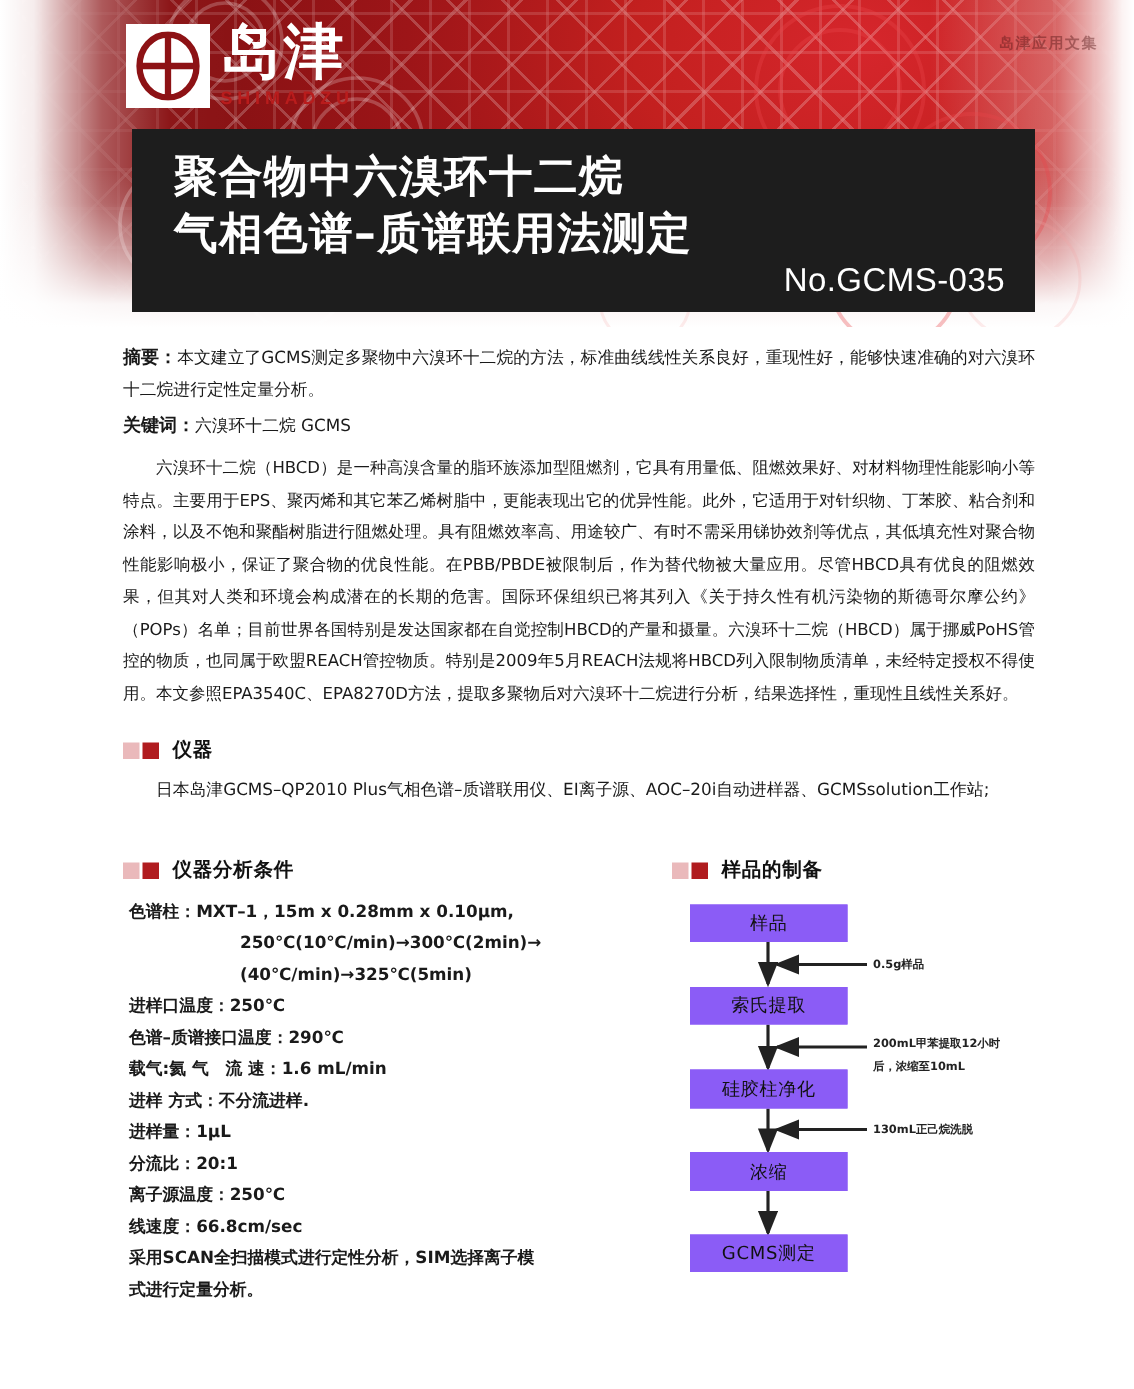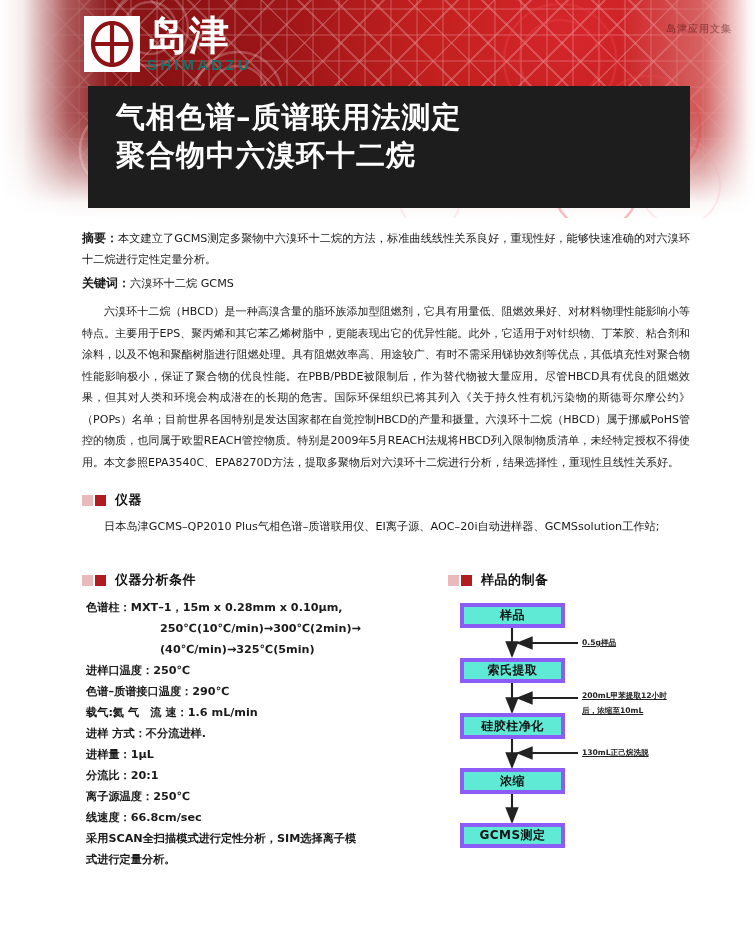--- a/index.html
+++ b/index.html
@@ -100,24 +100,24 @@
   .logo-cn {
     font-family: "DejaVu Sans", "Liberation Sans", sans-serif;
     font-size: 40px;
     line-height: 42px;
     font-weight: 700;
     color: #ffffff;
     letter-spacing: 2px;
   }
   .logo-en {
     font-family: "Liberation Sans", "DejaVu Sans", sans-serif;
-    font-size: 15px;
+    font-size: 12px;
     line-height: 16px;
     font-weight: 700;
-    color: #0f766e;
+    color: #b91c1c;
     letter-spacing: 3.2px;
     margin-top: 1px;
   }
 
   .banner-watermark {
     position: absolute;
     right: 24px; top: 22px;
     font-size: 10px;
     letter-spacing: 1px;
     color: rgba(80,20,20,0.42);
@@ -237,37 +237,36 @@
   
   .flowchart {
     position: relative;
     margin-top: 12px;
     width: 270px;
     height: 248px;
   }
   .flow-box {
     position: absolute;
     border: 4px solid #8b5cf6;
-    background: #5eead4;
+    background: #8b5cf6;
     display: flex;
     align-items: center;
     justify-content: center;
     font-size: 12px;
-    font-weight: 700;
+    font-weight: 400;
     color: #111111;
     letter-spacing: 0.5px;
   }
   .flow-note {
     position: absolute;
     font-size: 7.6px;
     font-weight: 700;
     color: #222222;
     line-height: 11.5px;
     white-space: nowrap;
-    text-decoration: underline;
   }
   .flow-svg {
     position: absolute;
     left: 0; top: 0;
     width: 270px; height: 248px;
   }
 </style>
 </head>
 <body>
 
@@ -309,22 +308,23 @@
     </div>
     <div class="logo-wordmark">
       <div class="logo-cn">岛津</div>
       <div class="logo-en">SHIMADZU</div>
     </div>
   </div>
 
   <div class="banner-watermark">岛津应用文集</div>
 
   <div class="title-plate">
+    <div class="title-line">聚合物中六溴环十二烷</div>
     <div class="title-line">气相色谱–质谱联用法测定</div>
-    <div class="title-line">聚合物中六溴环十二烷</div>
+    <div class="doc-no">No.GCMS-035</div>
   </div>
 </div>
 
 <div class="content">
 
   <p class="abstract-para"><span class="lbl">摘要：</span><span>本文建立了GCMS测定多聚物中六溴环十二烷的方法，标准曲线线性关系良好，重现性好，能够快速准确的对六溴环十二烷进行定性定量分析。</span></p>
 
   <p class="keywords"><span class="lbl">关键词：</span><span>六溴环十二烷  GCMS</span></p>
 
   <p class="body-para">六溴环十二烷（HBCD）是一种高溴含量的脂环族添加型阻燃剂，它具有用量低、阻燃效果好、对材料物理性能影响小等特点。主要用于EPS、聚丙烯和其它苯乙烯树脂中，更能表现出它的优异性能。此外，它适用于对针织物、丁苯胶、粘合剂和涂料，以及不饱和聚酯树脂进行阻燃处理。具有阻燃效率高、用途较广、有时不需采用锑协效剂等优点，其低填充性对聚合物性能影响极小，保证了聚合物的优良性能。在PBB/PBDE被限制后，作为替代物被大量应用。尽管HBCD具有优良的阻燃效果，但其对人类和环境会构成潜在的长期的危害。国际环保组织已将其列入《关于持久性有机污染物的斯德哥尔摩公约》（POPs）名单；目前世界各国特别是发达国家都在自觉控制HBCD的产量和摄量。六溴环十二烷（HBCD）属于挪威PoHS管控的物质，也同属于欧盟REACH管控物质。特别是2009年5月REACH法规将HBCD列入限制物质清单，未经特定授权不得使用。本文参照EPA3540C、EPA8270D方法，提取多聚物后对六溴环十二烷进行分析，结果选择性，重现性且线性关系好。</p>

